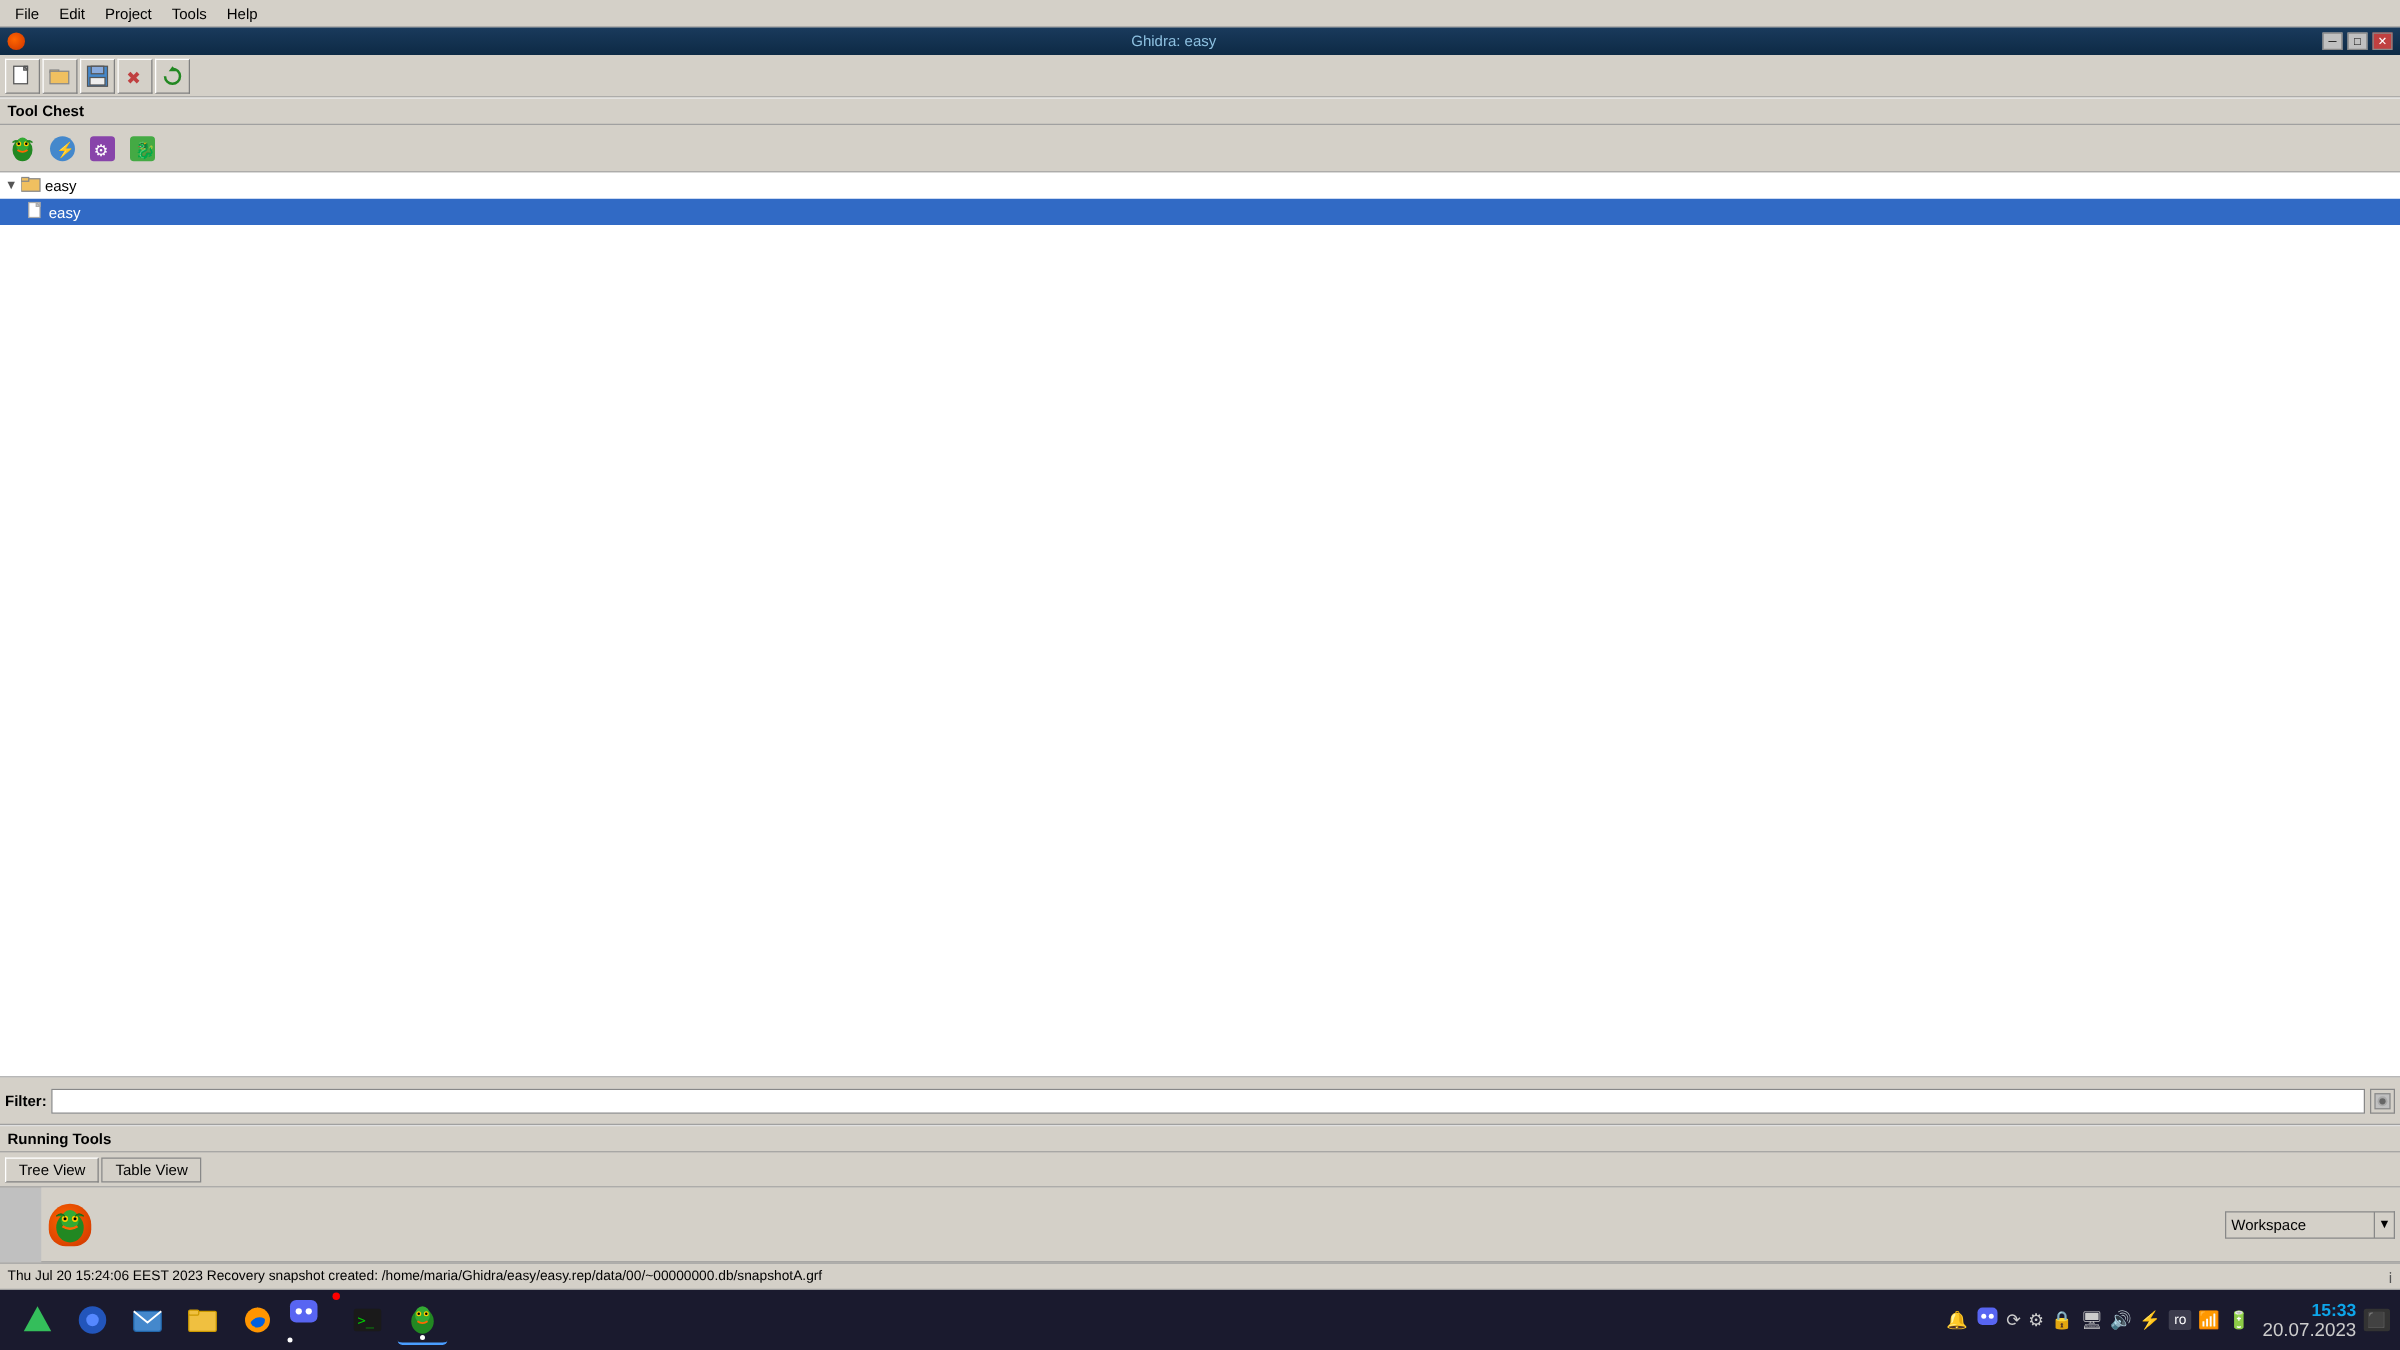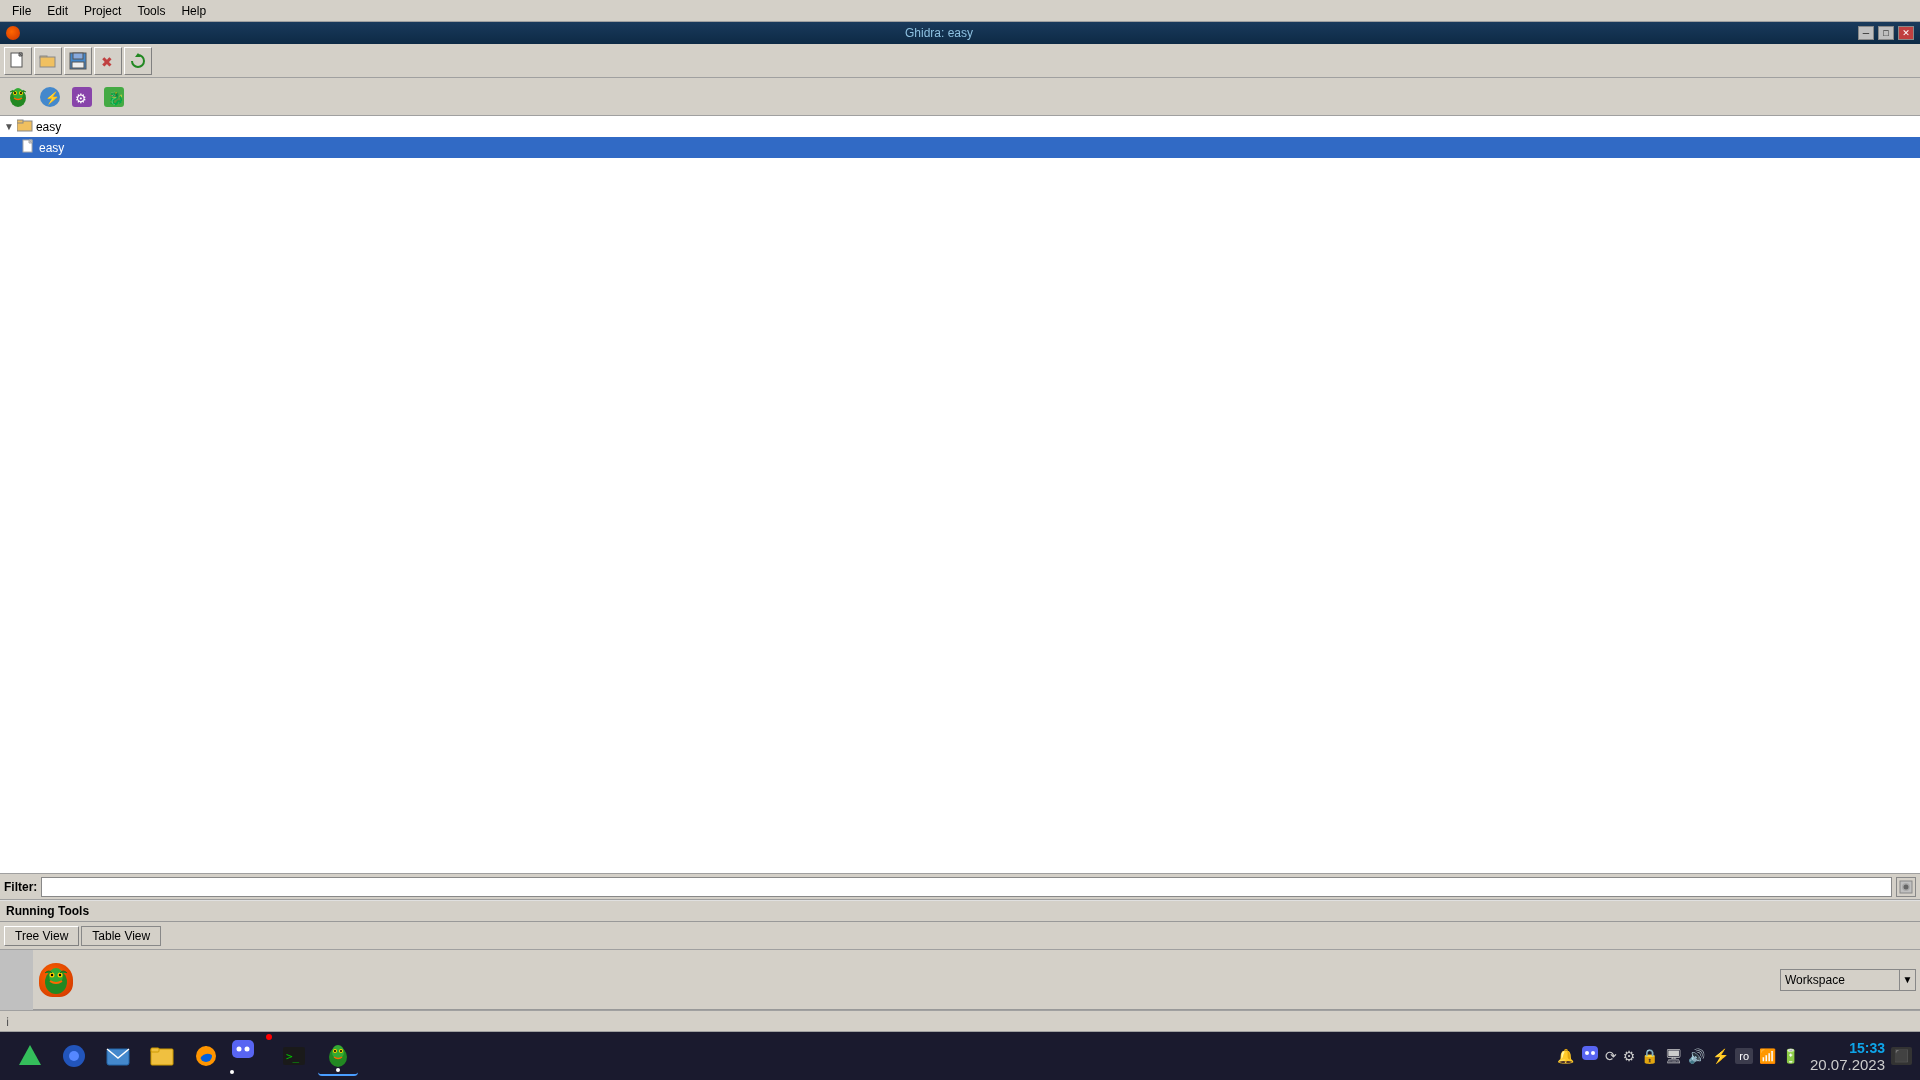--- a/index.html
+++ b/index.html
@@ -143,21 +143,21 @@
     }
     .tree-arrow {
       font-size: 10px;
       margin-right: 3px;
       color: #555;
     }
 
     
     #filter-bar {
       background: #d4d0c8;
-      height: 26px;
+      height: 38px;
       display: flex;
       align-items: center;
       padding: 0 4px;
       gap: 4px;
       border-bottom: 1px solid #a0a0a0;
     }
     #filter-bar label {
       font-size: 12px;
       font-weight: bold;
     }
@@ -433,20 +433,21 @@
       </svg>
     </button>
     <button class="toolbar-btn raised-border" title="Refresh">
       <svg width="18" height="18" viewBox="0 0 18 18" fill="none">
         <path d="M9 3 A6 6 0 1 1 3 9" stroke="#228822" stroke-width="2" fill="none"></path>
         <polygon points="9,1 12,5 6,5" fill="#228822"></polygon>
       </svg>
     </button>
   </div>
 
+  <div class="section-header">Tool Chest</div>
   <div id="tool-chest-bar">
 
     <div class="tool-icon" title="CodeBrowser">
       <svg width="26" height="26" viewBox="0 0 26 26">
 
         <ellipse cx="13" cy="14" rx="8" ry="9" fill="#228822"></ellipse>
         <ellipse cx="13" cy="10" rx="5" ry="6" fill="#33aa33"></ellipse>
         <circle cx="10" cy="9" r="2" fill="#ffcc00"></circle>
         <circle cx="16" cy="9" r="2" fill="#ffcc00"></circle>
         <circle cx="10" cy="9" r="1" fill="#000"></circle>
@@ -540,20 +541,21 @@
 
     <div id="workspace-dropdown">
       <select style="padding:2px 4px;font-size:12px;background:#d4d0c8;border:1px solid #888;min-width:120px;height:22px;cursor:pointer;-webkit-appearance:none;appearance:none;padding-right:20px;">
         <option>Workspace</option>
       </select>
       <div class="dropdown-arrow">▼</div>
     </div>
   </div>
 
   <div id="status-bar">
+    <span class="status-text">Thu Jul 20 15:24:06 EEST 2023 Recovery snapshot created: /home/maria/Ghidra/easy/easy.rep/data/00/~00000000.db/snapshotA.grf</span>
     <span class="status-icon">ℹ</span>
   </div>
 </div>
 
 <div id="taskbar">
 
   <div class="taskbar-app">
     <svg width="26" height="26" viewBox="0 0 26 26">
       <polygon points="13,2 24,22 2,22" fill="#34be5b"></polygon>
     </svg>

